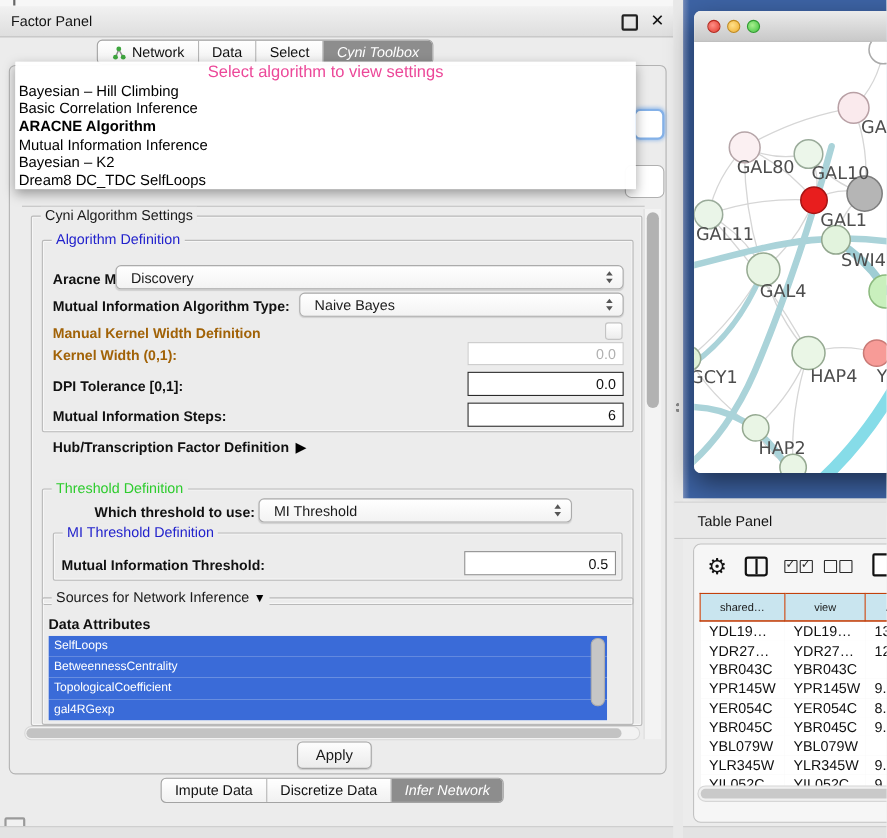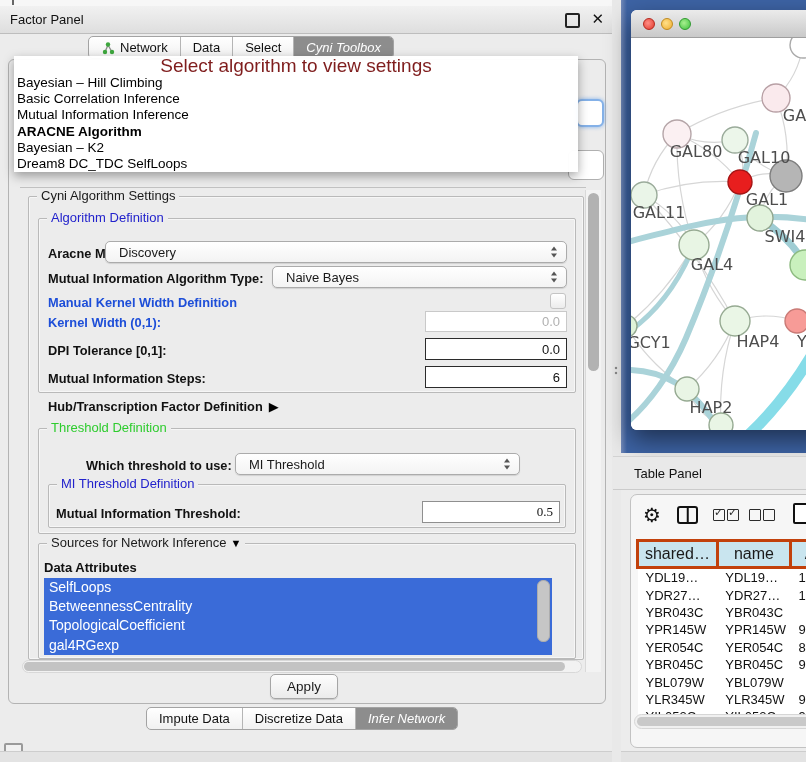--- a/index.html
+++ b/index.html
@@ -31,53 +31,53 @@
 
   
   .frag-combo-blue{left:576px;top:99px;width:24px;height:24px;background:#fff;border:2px solid #84b1e8;
     border-radius:6px;box-shadow:0 0 4px #84b1e8;}
   .frag-combo-gray{left:568px;top:150px;width:34px;height:28px;background:#fff;border:1px solid #b0b0b0;border-radius:6px;}
   .frag-line{left:20px;top:187px;width:566px;height:0;border-top:1px solid #c2c2c2;}
 
   
   .popup{left:14px;top:56px;width:564px;height:116px;background:rgba(255,255,255,0.97);
     box-shadow:0 4px 10px rgba(0,0,0,0.35);z-index:60;}
-  .popup-header{height:19px;line-height:19px;text-align:center;font-size:19px;color:#7f1d1d;}
+  .popup-header{height:19px;line-height:19px;text-align:center;font-size:15px;color:#ec4899;}
   .pitem{height:16.2px;line-height:16.2px;font-size:13.5px;padding-left:3px;color:#000;}
   .pitem.sel{font-weight:bold;}
 
   
   .group{position:absolute;border:1px solid #b9b9b9;border-radius:2px;box-shadow:inset 0 0 0 1px rgba(255,255,255,.5);}
   .gtitle{position:absolute;top:-9px;left:8px;background:#ececec;padding:0 4px;font-size:13px;white-space:nowrap;}
   .gtitle.blue{color:#2222cc;}
   .gtitle.green{color:#2ecc2e;}
 
   .lbl{position:absolute;font-size:12.8px;font-weight:bold;color:#111;white-space:nowrap;}
-  .lbl.dis{color:#1d4ed8;}
+  .lbl.dis{color:#a16207;}
 
   .combo{position:absolute;border:1px solid #ababab;border-radius:5px;background:linear-gradient(#ffffff,#f3f3f3);
     box-shadow:0 1px 1px rgba(0,0,0,.12);font-size:13px;display:flex;align-items:center;padding-left:13px;box-sizing:border-box;}
   .spin{position:absolute;right:7px;top:50%;width:9px;height:11px;transform:translateY(-50%);}
   .spin::before{content:"";position:absolute;left:1px;top:0;border-left:3.5px solid transparent;border-right:3.5px solid transparent;border-bottom:4.5px solid #555;}
   .spin::after{content:"";position:absolute;left:1px;bottom:0;border-left:3.5px solid transparent;border-right:3.5px solid transparent;border-top:4.5px solid #555;}
 
   input.num{position:absolute;text-align:right;padding:0 6px;font-size:13px;border:1px solid #8f8f8f;
     background:#fff;box-sizing:border-box;font-family:inherit;color:#111;}
   input.num.strong{border-color:#2b2b2b;}
   input.num.dis{border-color:#c9c9c9;color:#b0b0b0;}
 
   .checkbox{position:absolute;width:14px;height:14px;border:1px solid #c4c4c4;border-radius:3px;
     background:linear-gradient(#ffffff,#ececec);}
 
   .tri-right{display:inline-block;margin-left:6px;font-size:13px;color:#000;}
   .tri-down{font-size:11px;color:#000;margin-left:4px;}
 
   
   .attrlist{left:44px;top:578px;width:508px;height:77px;background:#fff;overflow:hidden;}
-  .arow{height:19.2px;line-height:19.2px;background:#3a6bd8;color:#fff;font-size:14px;padding-left:5px;}
+  .arow{height:19.2px;line-height:19.2px;background:#3a6bd8;color:#fff;font-size:11px;padding-left:5px;}
   .attr-vsb{left:537px;top:580px;width:11px;height:60px;background:#c6c6c6;border-radius:6px;border:1px solid #adadad;}
   .hscroll{left:22px;top:660px;width:560px;height:13px;background:#f2f2f2;border:1px solid #d8d8d8;border-radius:7px;box-sizing:border-box;}
   .hthumb{margin:1px;height:9px;width:97%;background:#c3c3c3;border-radius:5px;}
 
   
   .vsb-track{left:585px;top:190px;width:16px;height:482px;background:#f3f3f3;border-left:1px solid #d9d9d9;box-sizing:border-box;}
   .vsb-thumb{position:absolute;left:2px;top:3px;width:11px;height:178px;background:#b2b2b2;border-radius:6px;}
 
   .applybtn{left:270px;top:674px;width:66px;height:23px;border:1px solid #a5a5a5;border-radius:5px;
     background:linear-gradient(#fdfdfd,#ebebeb);font-size:13.5px;display:flex;align-items:center;justify-content:center;
@@ -108,21 +108,21 @@
   .tp-panel{left:630px;top:494px;width:200px;height:252px;background:#f6f6f6;border:1px solid #c2c2c2;border-radius:7px;}
   .tp-toolbar{position:absolute;left:0;top:0;width:100%;height:42px;}
   .gear{position:absolute;left:12px;top:8px;font-size:20px;color:#111;}
   .colsicon{position:absolute;left:46px;top:11px;width:17px;height:14px;border:2.5px solid #111;border-radius:3px;}
   .colsicon::after{content:"";position:absolute;left:50%;top:0;width:2.5px;height:100%;background:#111;transform:translateX(-50%);}
   .cbx{position:absolute;width:10px;height:10px;border:1.6px solid #2b2b2b;border-radius:1px;}
   .cbx .ck{position:absolute;left:0px;top:-4px;font-size:11px;font-weight:bold;color:#2b2b2b;}
   .fileicon{position:absolute;left:162px;top:8px;width:13px;height:17px;border:2.5px solid #111;border-radius:2px;background:#fff;}
 
   table.tp{position:absolute;left:5px;top:44px;border-collapse:collapse;table-layout:fixed;}
-  table.tp th{background:#c9e5ef;border:3px solid #c2410c;font-weight:normal;font-size:16px;height:24px;padding:0 4px;white-space:nowrap;overflow:hidden;}
+  table.tp th{background:#c9e5ef;border:1px solid #c2410c;font-weight:normal;font-size:10px;height:24px;padding:0 4px;white-space:nowrap;overflow:hidden;}
   table.tp td{font-size:13px;height:17.4px;padding:0 2px 0 8px;white-space:nowrap;overflow:hidden;background:#fff;color:#111;}
   .tp-rowsclip{position:absolute;left:0;top:0;width:200px;height:220px;overflow:hidden;}
   .tp-hscroll{position:absolute;left:3px;top:219px;width:192px;height:15px;background:#f0f0f0;border:1px solid #d6d6d6;border-radius:8px;box-sizing:border-box;}
   .tp-hthumb{margin:1.5px;height:9px;width:95%;background:#c9c9c9;border-radius:5px;}
 
   svg text{font-family:"DejaVu Sans","Liberation Sans",sans-serif;}
 </style>
 </head>
 <body>
 
@@ -161,22 +161,22 @@
 
 <div class="abs frag-combo-blue"></div>
 <div class="abs frag-combo-gray"></div>
 <div class="abs frag-line"></div>
 
 <div class="abs popup">
   <div class="popup-header">Select algorithm to view settings</div>
   <div id="popup-list">
       <div class="pitem">Bayesian – Hill Climbing</div>
       <div class="pitem">Basic Correlation Inference</div>
+      <div class="pitem sel">ARACNE Algorithm</div>
       <div class="pitem">Mutual Information Inference</div>
-      <div class="pitem sel">ARACNE Algorithm</div>
       <div class="pitem">Bayesian – K2</div>
       <div class="pitem">Dream8 DC_TDC SelfLoops</div>
     </div>
 </div>
 
 <div class="abs vsb-track">
   <div class="vsb-thumb"></div>
 </div>
 
 <div class="group" style="left:28px;top:196px;width:554px;height:462px;">
@@ -202,33 +202,33 @@
 <input class="num dis" style="left: 425px; top: 311px; width: 142px; height: 21px;" value="0.0">
 <span class="lbl" style="left:48px;top:343px;">DPI Tolerance [0,1]:</span>
 <input class="num strong" style="left: 425px; top: 338px; width: 142px; height: 22px;" value="0.0">
 <span class="lbl" style="left:48px;top:371px;">Mutual Information Steps:</span>
 <input class="num strong" style="left: 425px; top: 366px; width: 142px; height: 22px;" value="6">
 
 <span class="lbl" style="left:48px;top:399px;font-weight:600;">
   <span>Hub/Transcription Factor Definition</span><span class="tri-right">▶</span>
 </span>
 
-<div class="group" style="left:38px;top:428px;width:536px;height:104px;">
+<div class="group" style="left:38px;top:444px;width:536px;height:104px;">
   <span class="gtitle green">Threshold Definition</span>
 </div>
 <span class="lbl" style="left:86px;top:458px;">Which threshold to use:</span>
 <div class="combo" style="left:235px;top:453px;width:285px;height:22px;">
   <span>MI Threshold</span>
   <span class="spin"></span>
 </div>
 <div class="group" style="left:48px;top:484px;width:516px;height:42px;">
   <span class="gtitle blue">MI Threshold Definition</span>
 </div>
 <span class="lbl" style="left:56px;top:506px;">Mutual Information Threshold:</span>
-<input class="num" style="left: 422px; top: 501px; width: 138px; height: 22px; font-family: Liberation Serif, serif;" value="0.5">
+<input class="num" style="left: 422px; top: 501px; width: 138px; height: 22px;" value="0.5">
 
 <div class="group" style="left:38px;top:543px;width:536px;height:114px;">
   <span class="gtitle">
     <span>Sources for Network Inference</span><span class="tri-down">▼</span>
   </span>
 </div>
 <span class="lbl" style="left:44px;top:560px;font-size:13px;">Data Attributes</span>
 <div class="abs attrlist" id="attr-list">
     <div class="arow">SelfLoops</div>
     <div class="arow">BetweennessCentrality</div>
@@ -354,21 +354,21 @@
       </span>
     <span class="cbx" style="left:118px;top:14px;"></span>
     <span class="cbx" style="left:132px;top:14px;"></span>
     <span class="fileicon"></span>
   </div>
   <div class="tp-rowsclip">
     <table class="tp">
       <thead>
           <tr id="tp-head">
             <th style="width: 84px;">shared…</th>
-            <th style="width: 72px;">name</th>
+            <th style="width: 72px;">view</th>
             <th style="width: 84px;">A</th>
           </tr>
         </thead>
       <tbody id="tp-body">
           <tr>
             <td>YDL19…</td>
             <td>YDL19…</td>
             <td>13</td>
           </tr>
           <tr>

